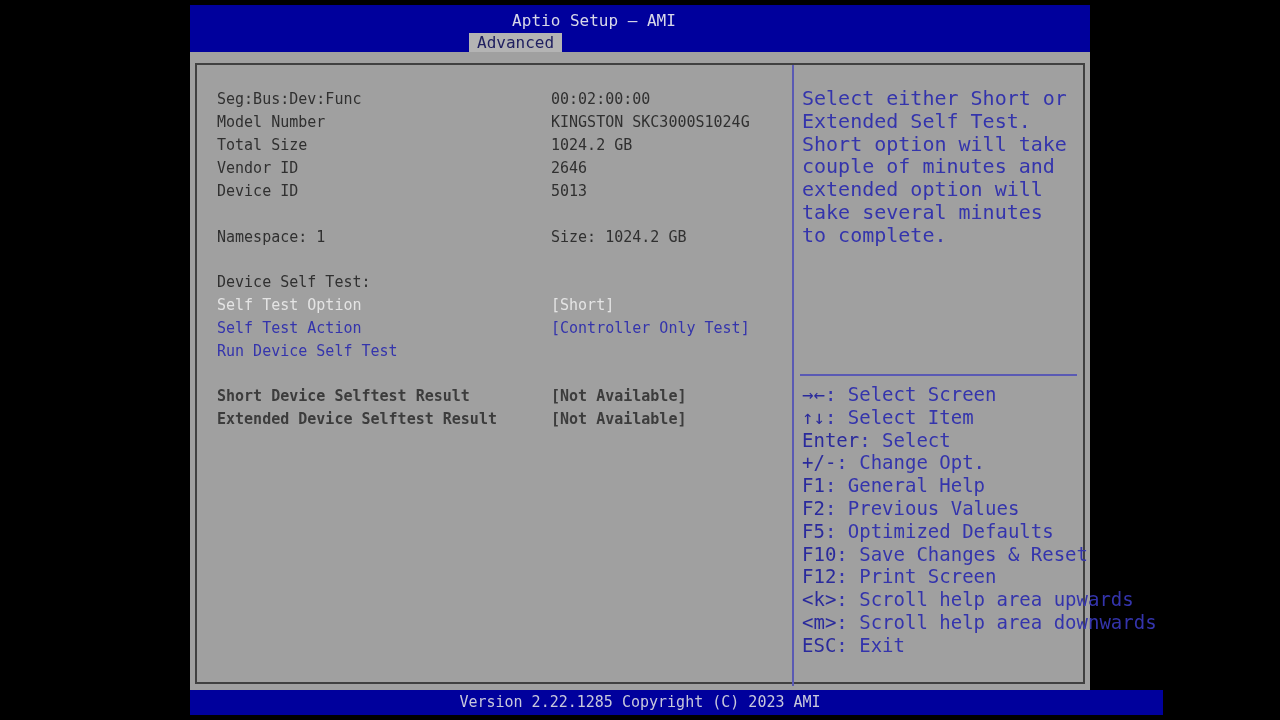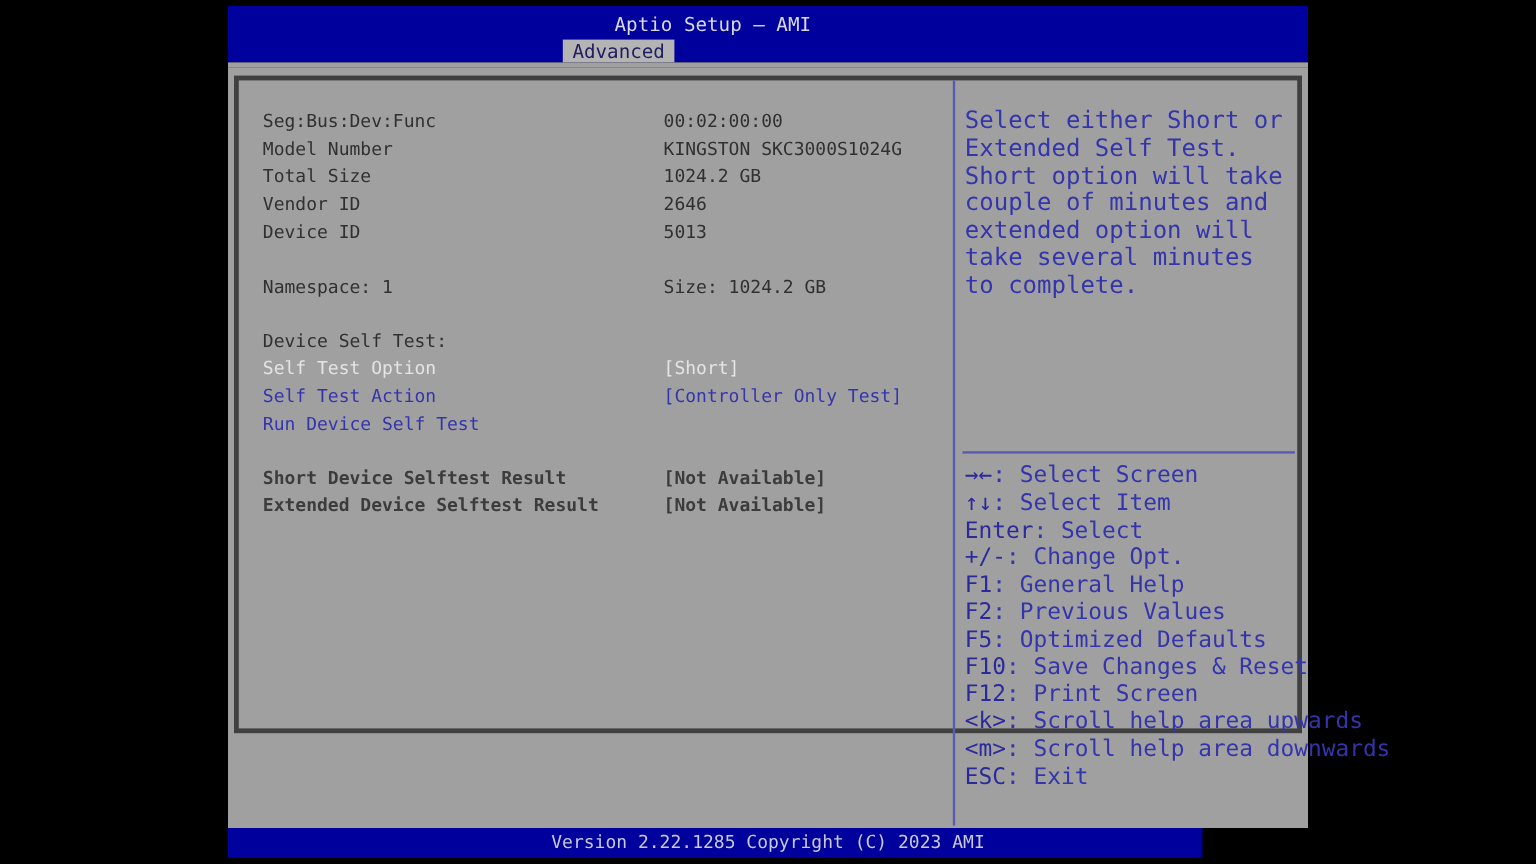--- a/index.html
+++ b/index.html
@@ -83,22 +83,22 @@
     width: 900px;
     height: 634px;
     background: #a0a0a0;
   }
 
   .panel {
     position: absolute;
     left: 5px;
     top: 7px;
     width: 890px;
-    height: 548px;
-    border: 4px solid #404040;
+    height: 621px;
+    border: 2px solid #404040;
     box-sizing: border-box;
     background: #a0a0a0;
   }
 
   .v-divider {
     position: absolute;
     left: 595px;
     top: 0px;
     width: 2px;
     height: 621px;
@@ -176,21 +176,21 @@
     font-size: 19px;
     white-space: pre;
   }
   .legend-row .key {
     color: #2a2a9c;
   }
   .footer-bar {
     position: absolute;
     left: 0;
     top: 685px;
-    width: 812px;
+    width: 973px;
     height: 25px;
     background: #00009c;
   }
   .footer-text {
     position: absolute;
     left: 0;
     top: 3px;
     width: 900px;
     text-align: center;
     color: #c8c8dc;

